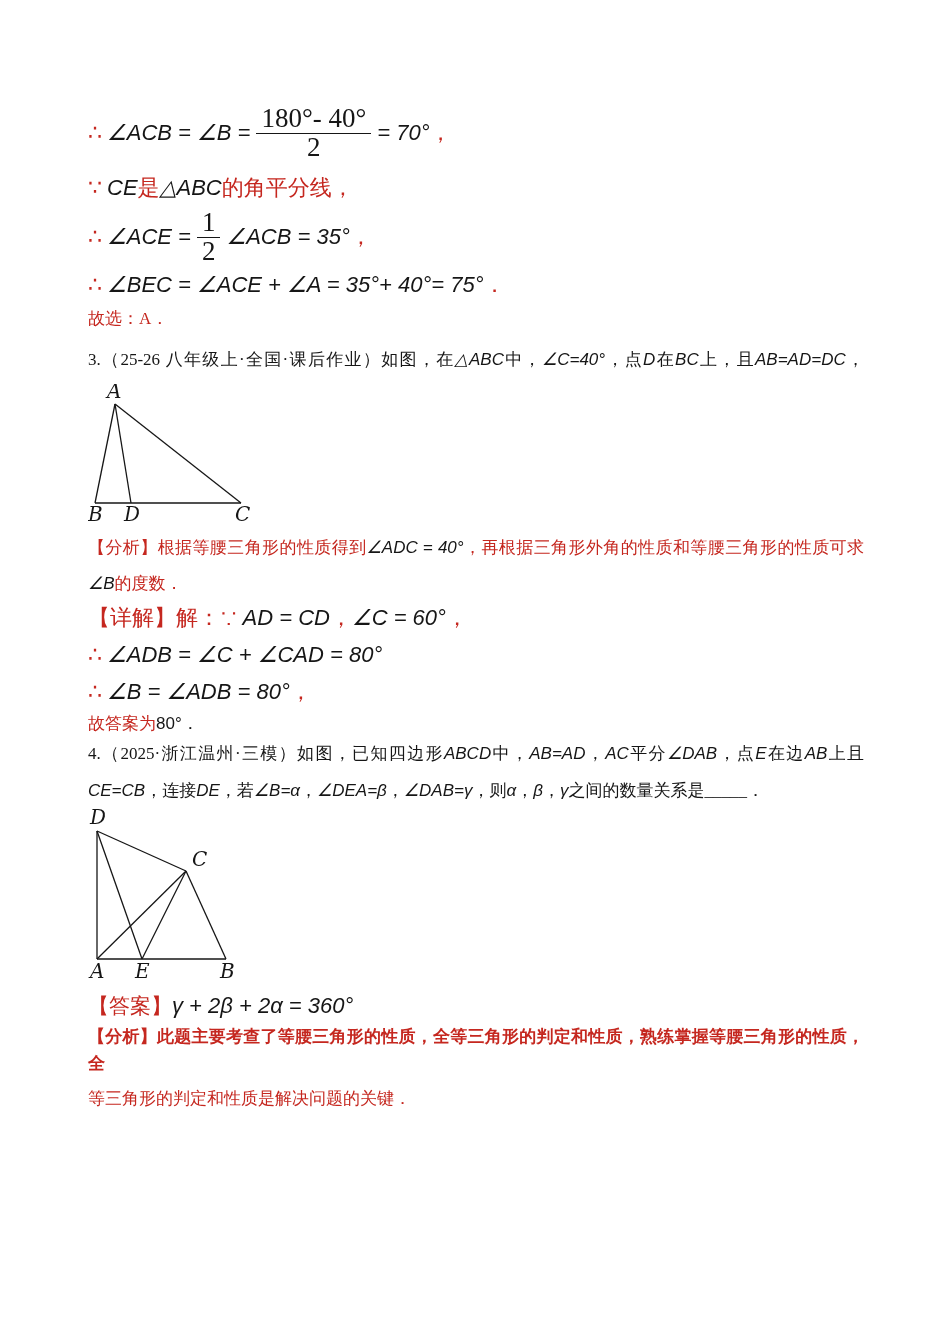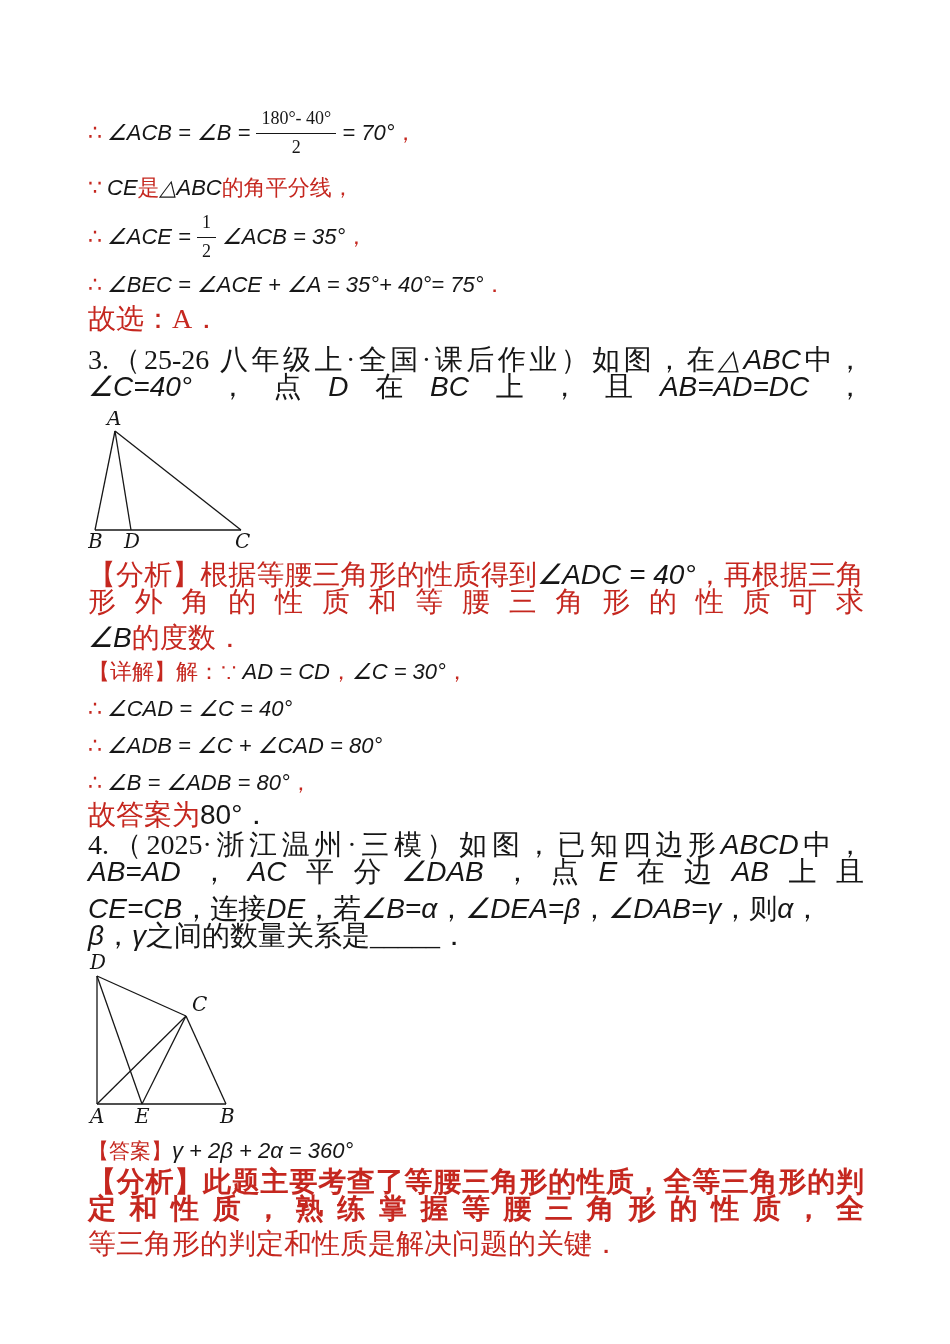--- a/index.html
+++ b/index.html
@@ -3,30 +3,30 @@
 <meta charset="utf-8">
 <style>
   :root { --red:#c5271f; --black:#161616; }
   html,body { margin:0; padding:0; background:#ffffff; }
   body {
     width:950px; height:1344px; overflow:hidden;
     font-family:"Liberation Serif","DejaVu Serif",serif;
     color:var(--black);
   }
   .page { box-sizing:border-box; padding:106px 86px 0 88px; }
-  .line { font-size:28px; line-height:27px; }
+  .line { font-size:17px; line-height:27px; }
   .cn { color:var(--black); }
   .red { color:var(--red); }
   .m { font-family:Liberation Sans, sans-serif; font-style:italic; color:var(--black); }
   .up { font-style:normal; }
   .sym { font-size:22px; margin-right:5px; font-style:normal; }
   .fm { font-size:22px; line-height:30px; }
   .f-line { display:flex; align-items:center; font-size:22px; }
   .frac { display:inline-flex; flex-direction:column; text-align:center;
-          margin:0 6px; font-size:18px; line-height:25px; }
+          margin:0 6px; font-size:27px; line-height:25px; }
   .frac .num { border-bottom:1.5px solid var(--black); padding:0 5px 2px 5px; }
   .frac .den { padding-top:1px; }
   .jf { text-align:justify; text-align-last:justify; text-justify:inter-character; }
   .fig { display:block; }
   svg line { stroke:var(--black); stroke-width:1.3; fill:none; }
   svg text { font-family:"DejaVu Serif","DejaVu Sans",serif; font-style:italic;
              font-size:20px; fill:var(--black); }
 </style>
 </head>
 <body>
@@ -83,24 +83,21 @@
   </svg>
 
   <div class="line jf" style="margin-bottom:9px;">
     <span class="red">【分析】</span><span class="red">根据等腰三角形的性质得到</span><span class="m">∠ADC = 40°</span><span class="red">，再根据三角形外角的性质和等腰三角形的性质可求</span>
   </div>
   <div class="line" style="margin-bottom:6px;">
     <span class="m">∠B</span><span class="red">的度数．</span>
   </div>
 
   <div class="line fm" style="margin-bottom:7px;">
-    <span class="red">【详解】</span><span class="red">解：</span><span class="red sym">∵</span><span class="m">AD = CD</span><span class="red">，</span><span class="m">∠C = 30°</span><span class="red">，</span>
-  </div>
-  <div class="line fm" style="margin-bottom:7px;">
-    <span class="red sym">∴</span><span class="m">∠CAD = ∠C = 40°</span>
+    <span class="red">【详解】</span><span class="red">解：</span><span class="red sym">∵</span><span class="m">AD = CD</span><span class="red">，</span><span class="m">∠C = 60°</span><span class="red">，</span>
   </div>
   <div class="line fm" style="margin-bottom:7px;">
     <span class="red sym">∴</span><span class="m">∠ADB = ∠C + ∠CAD = 80°</span>
   </div>
   <div class="line fm" style="margin-bottom:3px;">
     <span class="red sym">∴</span><span class="m">∠B = ∠ADB = 80°</span><span class="red">，</span>
   </div>
   <div class="line" style="margin-bottom:3px;">
     <span class="red">故答案为</span><span class="m up">80°．</span>
   </div>

